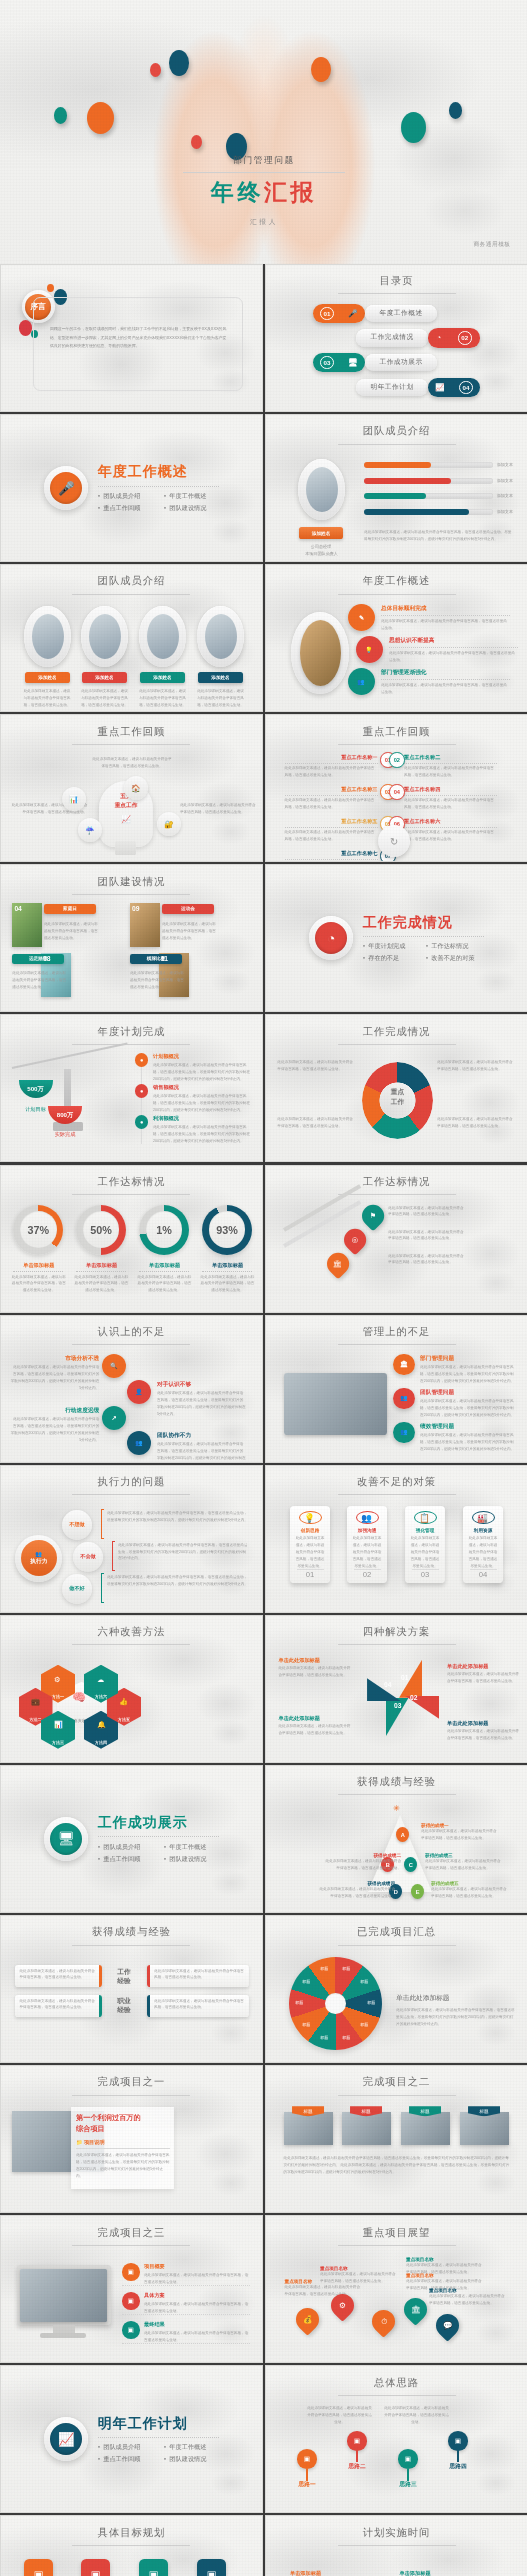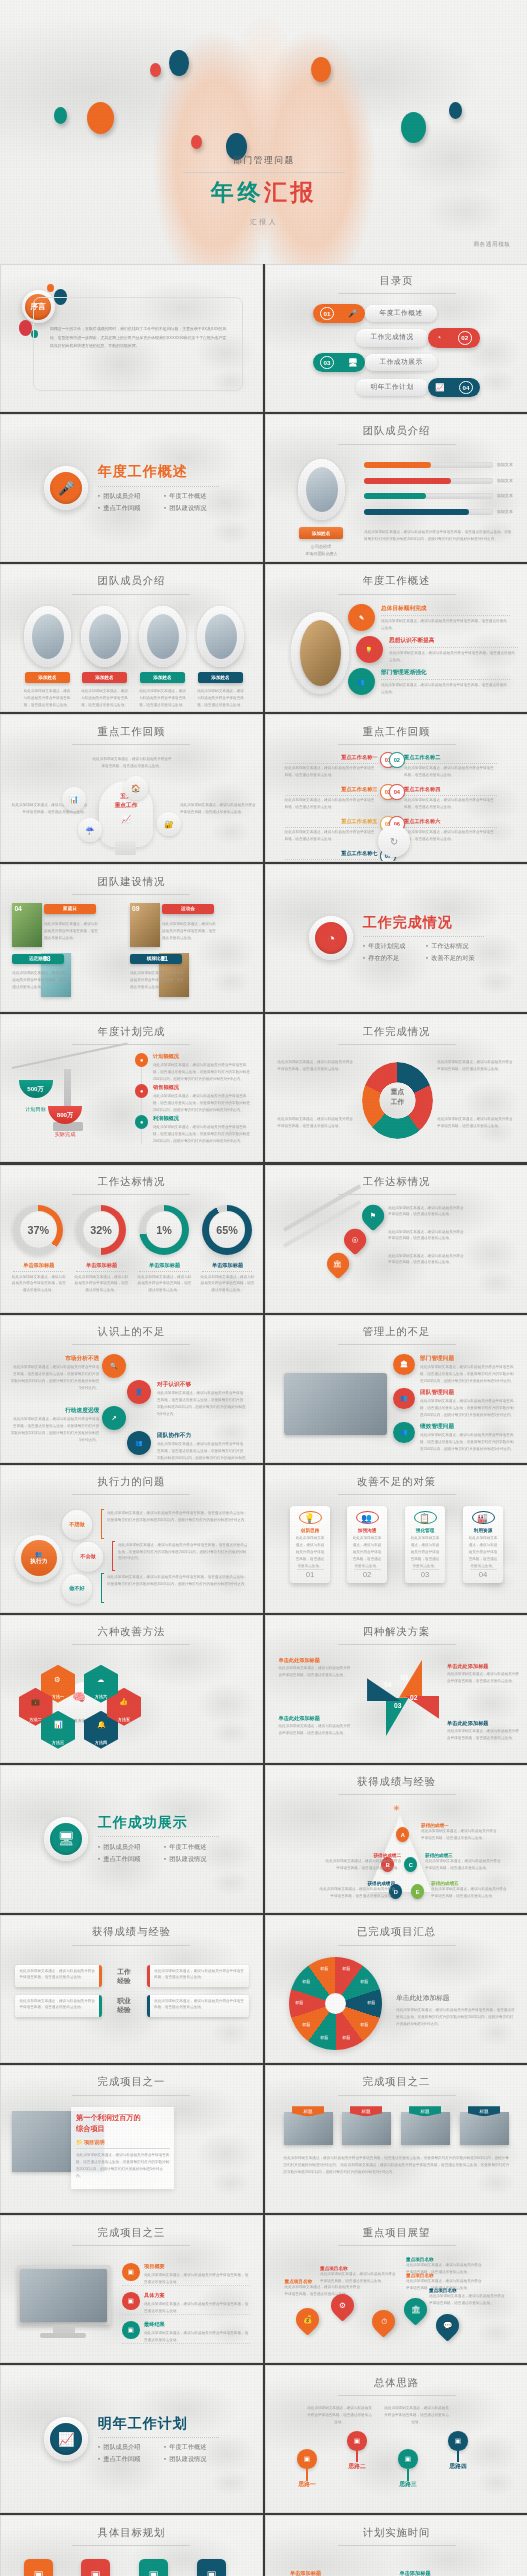--- a/index.html
+++ b/index.html
@@ -486,33 +486,33 @@
     <div class="trow">
       <div class="thumb paper">
         <div class="th-title rule">工作达标情况</div>
   <div class="abs donut" style="left:12.4px;top:39px;width:50px;height:50px;background:conic-gradient(#ef6a24 0 37%, #d7d7d5 37% 100%);box-shadow:0 1.5px 4.1px rgba(0,0,0,.14);">
     <b>37%</b>
   </div>
   <div class="abs" style="left:9.3px;top:96px;width:57px;text-align:center;font-size:5.2px;font-weight:700;color:#ef6a24;">单击添加标题</div>
   <div class="abs" style="left:12.4px;top:105px;width:50px;border-top:0.5px dotted #c4c4c4;"></div>
   <div class="abs ph-txt" style="left:10.3px;top:108px;width:55px;text-align:center;">此处添加详细文本描述，建议与标题相关并符合整体语言风格，语言描述尽量简洁生动。</div>
   <div class="abs donut" style="left:75px;top:39px;width:50px;height:50px;background:conic-gradient(#e0453c 0 50%, #d7d7d5 50% 100%);box-shadow:0 1.5px 4.1px rgba(0,0,0,.14);">
-    <b>32%</b>
+    <b>50%</b>
   </div>
   <div class="abs" style="left:72px;top:96px;width:57px;text-align:center;font-size:5.2px;font-weight:700;color:#e0453c;">单击添加标题</div>
   <div class="abs" style="left:75px;top:105px;width:50px;border-top:0.5px dotted #c4c4c4;"></div>
   <div class="abs ph-txt" style="left:73px;top:108px;width:55px;text-align:center;">此处添加详细文本描述，建议与标题相关并符合整体语言风格，语言描述尽量简洁生动。</div>
   <div class="abs donut" style="left:138px;top:39px;width:50px;height:50px;background:conic-gradient(#0d9180 0 72%, #d7d7d5 72% 100%);box-shadow:0 1.5px 4.1px rgba(0,0,0,.14);">
     <b>1%</b>
   </div>
   <div class="abs" style="left:135px;top:96px;width:57px;text-align:center;font-size:5.2px;font-weight:700;color:#0d9180;">单击添加标题</div>
   <div class="abs" style="left:138px;top:105px;width:50px;border-top:0.5px dotted #c4c4c4;"></div>
   <div class="abs ph-txt" style="left:136px;top:108px;width:55px;text-align:center;">此处添加详细文本描述，建议与标题相关并符合整体语言风格，语言描述尽量简洁生动。</div>
   <div class="abs donut" style="left:201px;top:39px;width:50px;height:50px;background:conic-gradient(#11566f 0 93%, #d7d7d5 93% 100%);box-shadow:0 1.5px 4.1px rgba(0,0,0,.14);">
-    <b>65%</b>
+    <b>93%</b>
   </div>
   <div class="abs" style="left:198px;top:96px;width:57px;text-align:center;font-size:5.2px;font-weight:700;color:#11566f;">单击添加标题</div>
   <div class="abs" style="left:201px;top:105px;width:50px;border-top:0.5px dotted #c4c4c4;"></div>
   <div class="abs ph-txt" style="left:199px;top:108px;width:55px;text-align:center;">此处添加详细文本描述，建议与标题相关并符合整体语言风格，语言描述尽量简洁生动。</div>
       </div>
       <div class="thumb paper">
         <div class="th-title rule">工作达标情况</div>
   <div class="abs" style="left:17.5px;top:62px;width:88px;height:4.1px;background:#d4d4d2;transform:rotate(-30deg);transform-origin:left;"></div>
   <div class="abs" style="left:17.5px;top:78px;width:88px;height:4.1px;background:#dedede;transform:rotate(-30deg);transform-origin:left;"></div>
 

